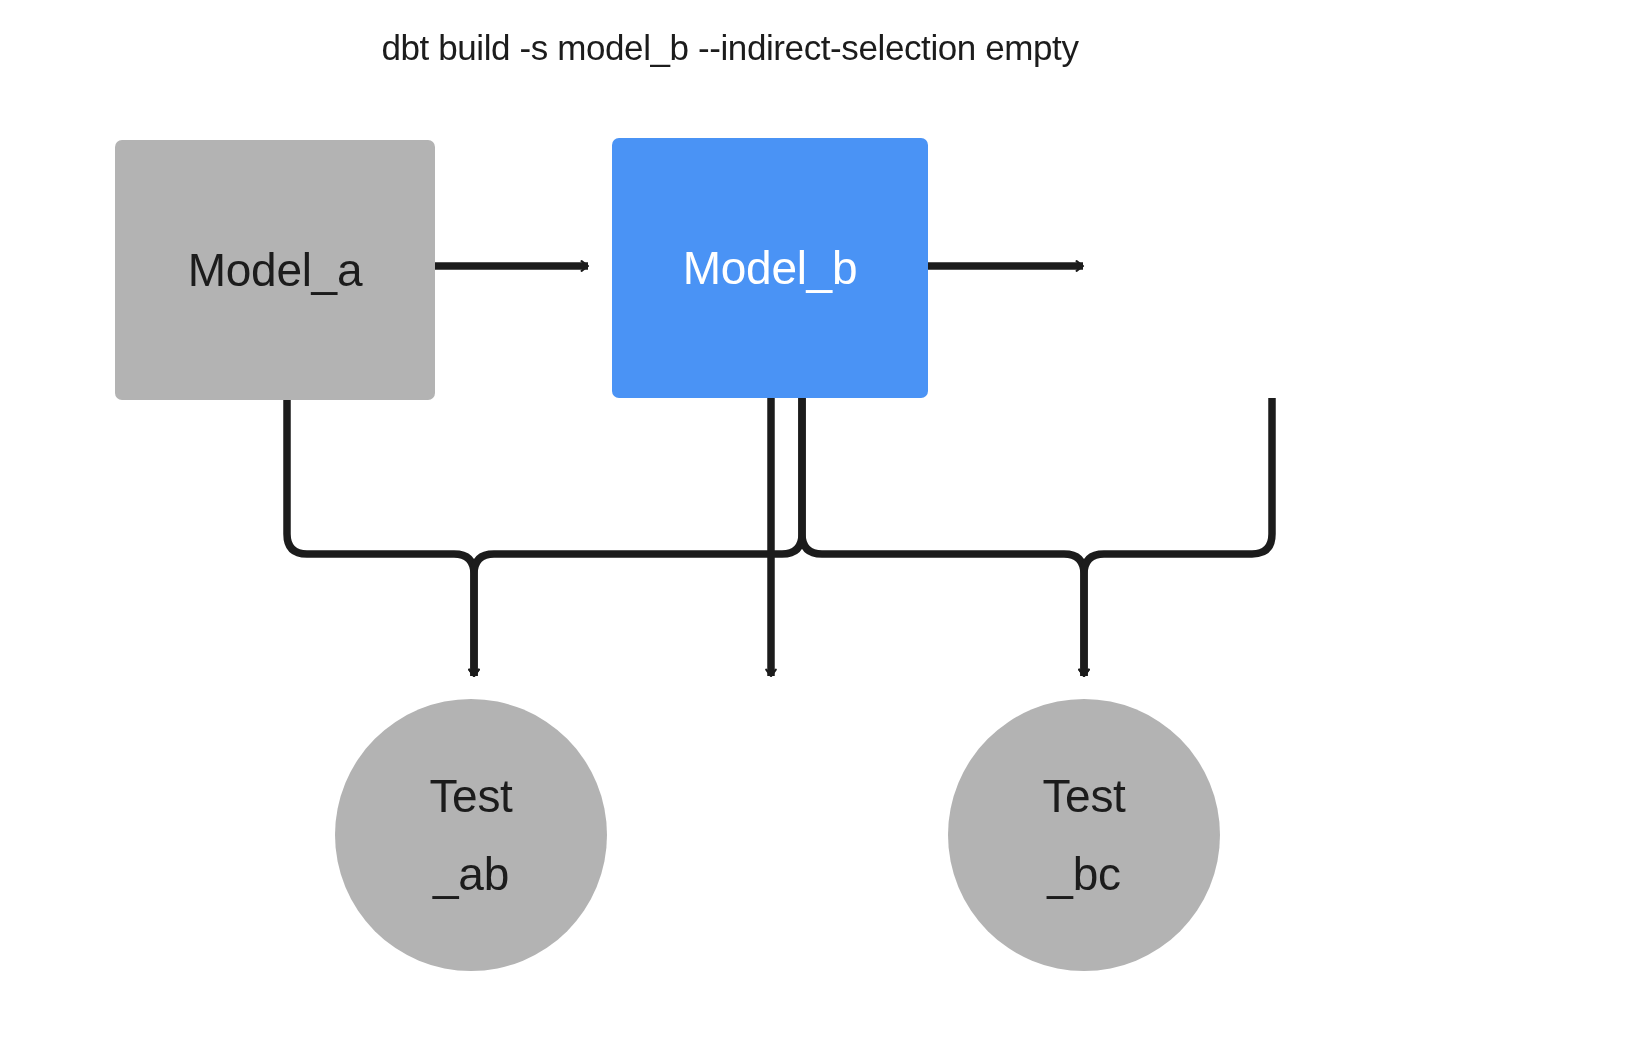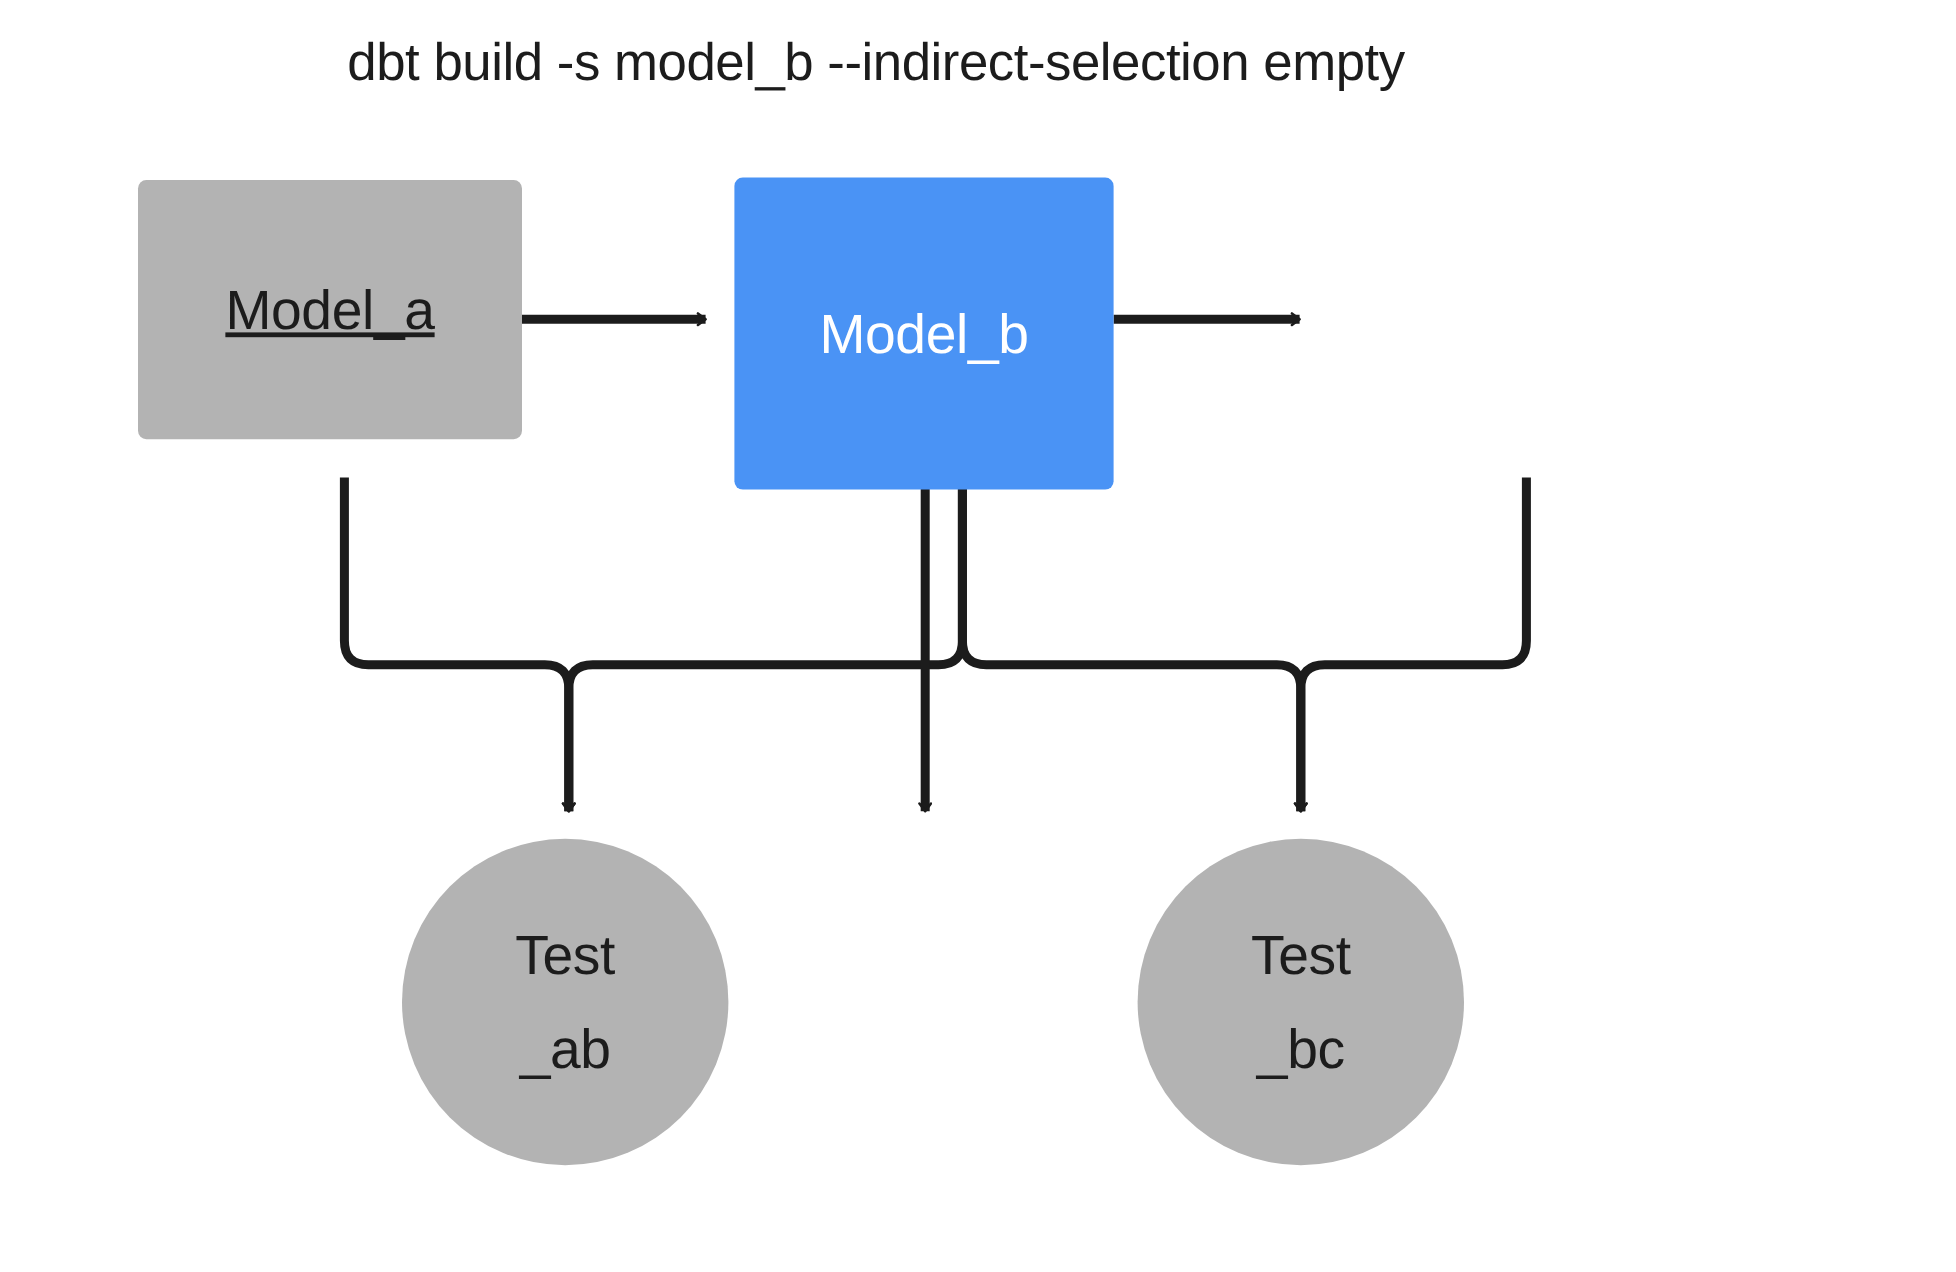--- a/index.html
+++ b/index.html
@@ -27,21 +27,21 @@
     width: 1630px;
     height: 1060px;
     pointer-events: none;
   }
   .diagram-title {
     position: absolute;
     left: 0;
     top: 28px;
     width: 1460px;
     text-align: center;
-    font-size: 44px;
+    font-size: 35px;
     color: #1c1c1c;
     letter-spacing: -0.4px;
     white-space: nowrap;
   }
   .model-node {
     position: absolute;
     display: flex;
     align-items: center;
     justify-content: center;
     border-radius: 7px;
@@ -99,25 +99,25 @@
       <path d="M 802 398 L 802 534 Q 802 554 782 554 L 494 554 Q 474 554 474 574 L 474 676" marker-end="url(#arrowhead)"></path>
 
       <path d="M 771 398 L 771 676" marker-end="url(#arrowhead)"></path>
 
       <path d="M 802 398 L 802 534 Q 802 554 822 554 L 1064 554 Q 1084 554 1084 574 L 1084 676" marker-end="url(#arrowhead)"></path>
 
       <path d="M 1272 398 L 1272 534 Q 1272 554 1252 554 L 1104 554 Q 1084 554 1084 574 L 1084 676" marker-end="url(#arrowhead)"></path>
     </g>
   </svg>
 
-  <div class="model-node gray" style="left:115px; top:150px; width:320px; height:216px;text-decoration:underline;">
+  <div class="model-node gray" style="left:115px; top:140px; width:320px; height:260px;">
     <span>Model_a</span>
   </div>
 
-  <div class="model-node blue" style="left:612px; top:148px; width:316px; height:260px;">
+  <div class="model-node blue" style="left:612px; top:138px; width:316px; height:260px;">
     <span>Model_b</span>
   </div>
 
 
   <div class="test-node" style="left:335px; top:699px; width:272px; height:272px;">
     <span class="line1">Test</span>
     <span class="line2">_ab</span>
   </div>
 
 

